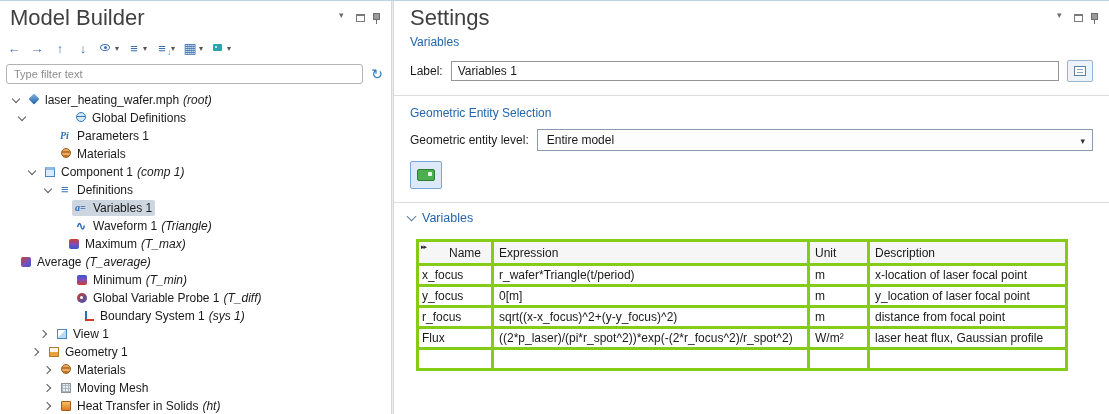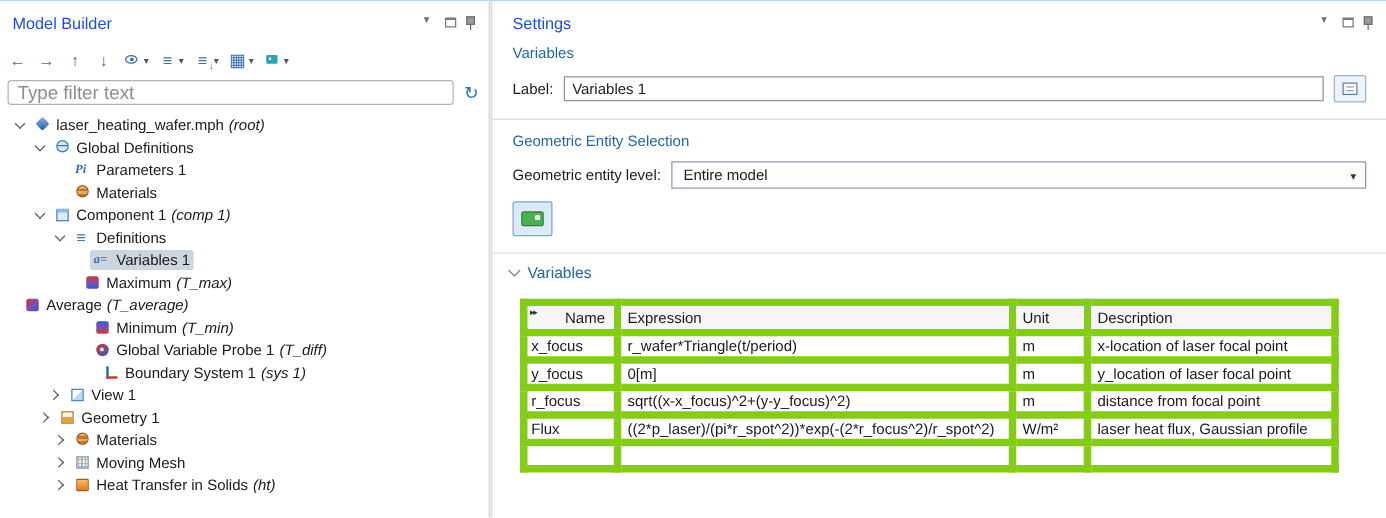--- a/index.html
+++ b/index.html
@@ -6,21 +6,21 @@
   body{width:1109px;height:414px;overflow:hidden;background:#fff;
        font-family:"Liberation Sans",sans-serif;font-size:12px;color:#1a1a1a;}
   .app{display:flex;width:1109px;height:414px;border-top:1px solid #bcd4ea;box-sizing:border-box;}
 
   
   .left-panel{flex:0 0 391px;width:391px;display:flex;flex-direction:column;overflow:hidden;background:#fff;}
   .splitter{flex:0 0 3px;background:#ececec;border-left:1px solid #d8d8d8;border-right:1px solid #d8d8d8;box-sizing:border-box;cursor:col-resize;}
   .right-panel{flex:1;display:flex;flex-direction:column;overflow:hidden;background:#fff;}
 
   .panel-header{height:34px;display:flex;align-items:center;padding:0 10px;}
-  .panel-title{flex:1;font-size:13px;color:#1d4ed8;white-space:nowrap;}
+  .panel-title{flex:1;font-size:22px;color:#404040;white-space:nowrap;}
   .header-icons{display:flex;align-items:center;gap:7px;}
   .hicon{display:inline-block;position:relative;}
   .panel-menu-icon{width:10px;height:10px;}
   .panel-menu-icon::before{content:"▾";position:absolute;left:0;top:-3px;font-size:9px;color:#6e6e6e;}
   .float-panel-icon{width:9px;height:8px;border:1px solid #7a7a7a;border-top:2px solid #7a7a7a;box-sizing:border-box;}
   .pin-panel-icon{width:9px;height:12px;}
   .pin-panel-icon::before{content:"";position:absolute;left:1px;top:1px;width:5px;height:5px;background:#9a9a9a;border:1px solid #6e6e6e;}
   .pin-panel-icon::after{content:"";position:absolute;left:4px;top:8px;width:1px;height:4px;background:#6e6e6e;}
 
   
@@ -37,21 +37,21 @@
   .collapse-tree-icon::before{content:"≡";}
   .sort-tree-icon::before{content:"≡";}
   .sort-tree-icon::after{content:"↓";position:absolute;right:-1px;bottom:-1px;font-size:8px;}
   .table-columns-icon::before{content:"▦";font-weight:normal;font-size:14px;}
   .node-label-icon::before{content:"";position:absolute;left:3px;top:4px;width:9px;height:7px;background:#2fa3ad;border-radius:1px;}
   .node-label-icon::after{content:"";position:absolute;left:5px;top:6px;width:2px;height:2px;border-radius:50%;background:#fff;}
   .caret{font-size:8px;color:#555;margin-left:1px;}
 
   
   .filter-row{height:26px;display:flex;align-items:center;padding:0 6px;gap:6px;}
-  .filter-input{flex:1;height:20px;border:1px solid #b3b3b3;border-radius:3px;padding:0 7px;font-size:15px;
+  .filter-input{flex:1;height:20px;border:1px solid #b3b3b3;border-radius:3px;padding:0 7px;font-size:11px;
                 font-family:"Liberation Sans",sans-serif;color:#333;outline:none;box-sizing:border-box;}
   .filter-input::placeholder{color:#8d8d8d;}
   .refresh-icon{color:#2b7bbf;font-size:14px;line-height:14px;width:16px;text-align:center;}
 
   
   .tree{flex:1;overflow:hidden;padding-top:4px;}
   .tree-row{height:18px;display:flex;align-items:center;white-space:nowrap;}
   .expander{flex:0 0 16px;width:16px;height:16px;position:relative;}
   .expander.open::before{content:"";position:absolute;left:5px;top:4px;width:5px;height:5px;
       border-right:1.4px solid #5a5a5a;border-bottom:1.4px solid #5a5a5a;transform:rotate(45deg);}
@@ -119,21 +119,21 @@
   .active-selection-icon{width:16px;height:10px;background:#4caf50;border:1px solid #2e7d32;border-radius:2px;position:relative;}
   .active-selection-icon::after{content:"";position:absolute;right:2px;top:2px;width:4px;height:4px;background:#eaf7ea;border-radius:1px;}
 
   .var-heading{display:flex;align-items:center;gap:7px;padding:8px 16px 0 14px;}
   .chevron-open{width:6px;height:6px;border-right:1.5px solid #5b7da0;border-bottom:1.5px solid #5b7da0;
                 transform:rotate(45deg);margin-top:-3px;}
   .var-heading-text{color:#2166ac;font-size:12.5px;}
 
   
   .var-table{margin:14px 0 0 22px;border-collapse:collapse;table-layout:fixed;width:649px;}
-  .var-table th,.var-table td{border:6px solid #84cc16;font-size:12px;overflow:hidden;white-space:nowrap;
+  .var-table th,.var-table td{border:3px solid #84cc16;font-size:12px;overflow:hidden;white-space:nowrap;
       font-weight:normal;text-align:left;box-sizing:border-box;}
   .var-table th{height:24px;background:#f6f6f6;position:relative;padding-left:5px;}
   .var-table th.th-name{padding-left:30px;}
   .var-table td{height:21px;padding-left:5px;}
   .var-table td.c-name{padding-left:3px;}
   .corner{position:absolute;left:2px;top:1px;font-size:7px;letter-spacing:-1px;color:#2a2a2a;}
   .corner::before{content:"▸▸";}
 </style>
 </head>
 <body>
@@ -189,21 +189,21 @@
     </div>
     <div class="tree">
         <div class="tree-row" style="padding-left: 8px;">
           <span class="expander open"></span>
           <span class="node-content">
             <span class="nic comsol-root-icon"></span>
             <span class="node-label">laser_heating_wafer.mph</span>
             <span class="node-suffix">(root)</span>
           </span>
         </div>
-        <div class="tree-row" style="padding-left: 24px;">
+        <div class="tree-row" style="padding-left: 14px; gap: 41px;">
           <span class="expander open"></span>
           <span class="node-content">
             <span class="nic globe-icon"></span>
             <span class="node-label">Global Definitions</span>
           </span>
         </div>
         <div class="tree-row" style="padding-left: 40px;">
           <span class="expander"></span>
           <span class="node-content">
             <span class="nic parameters-icon"></span>
@@ -230,20 +230,28 @@
           <span class="node-content">
             <span class="nic definitions-icon"></span>
             <span class="node-label">Definitions</span>
           </span>
         </div>
         <div class="tree-row selected" style="padding-left: 56px;">
           <span class="expander"></span>
           <span class="node-content">
             <span class="nic variables-icon"></span>
             <span class="node-label">Variables 1</span>
+          </span>
+        </div>
+        <div class="tree-row" style="padding-left: 56px;">
+          <span class="expander"></span>
+          <span class="node-content">
+            <span class="nic waveform-icon"></span>
+            <span class="node-label">Waveform 1</span>
+            <span class="node-suffix">(Triangle)</span>
           </span>
         </div>
         <div class="tree-row" style="padding-left: 48px;">
           <span class="expander"></span>
           <span class="node-content">
             <span class="nic maximum-icon"></span>
             <span class="node-label">Maximum</span>
             <span class="node-suffix">(T_max)</span>
           </span>
         </div>

